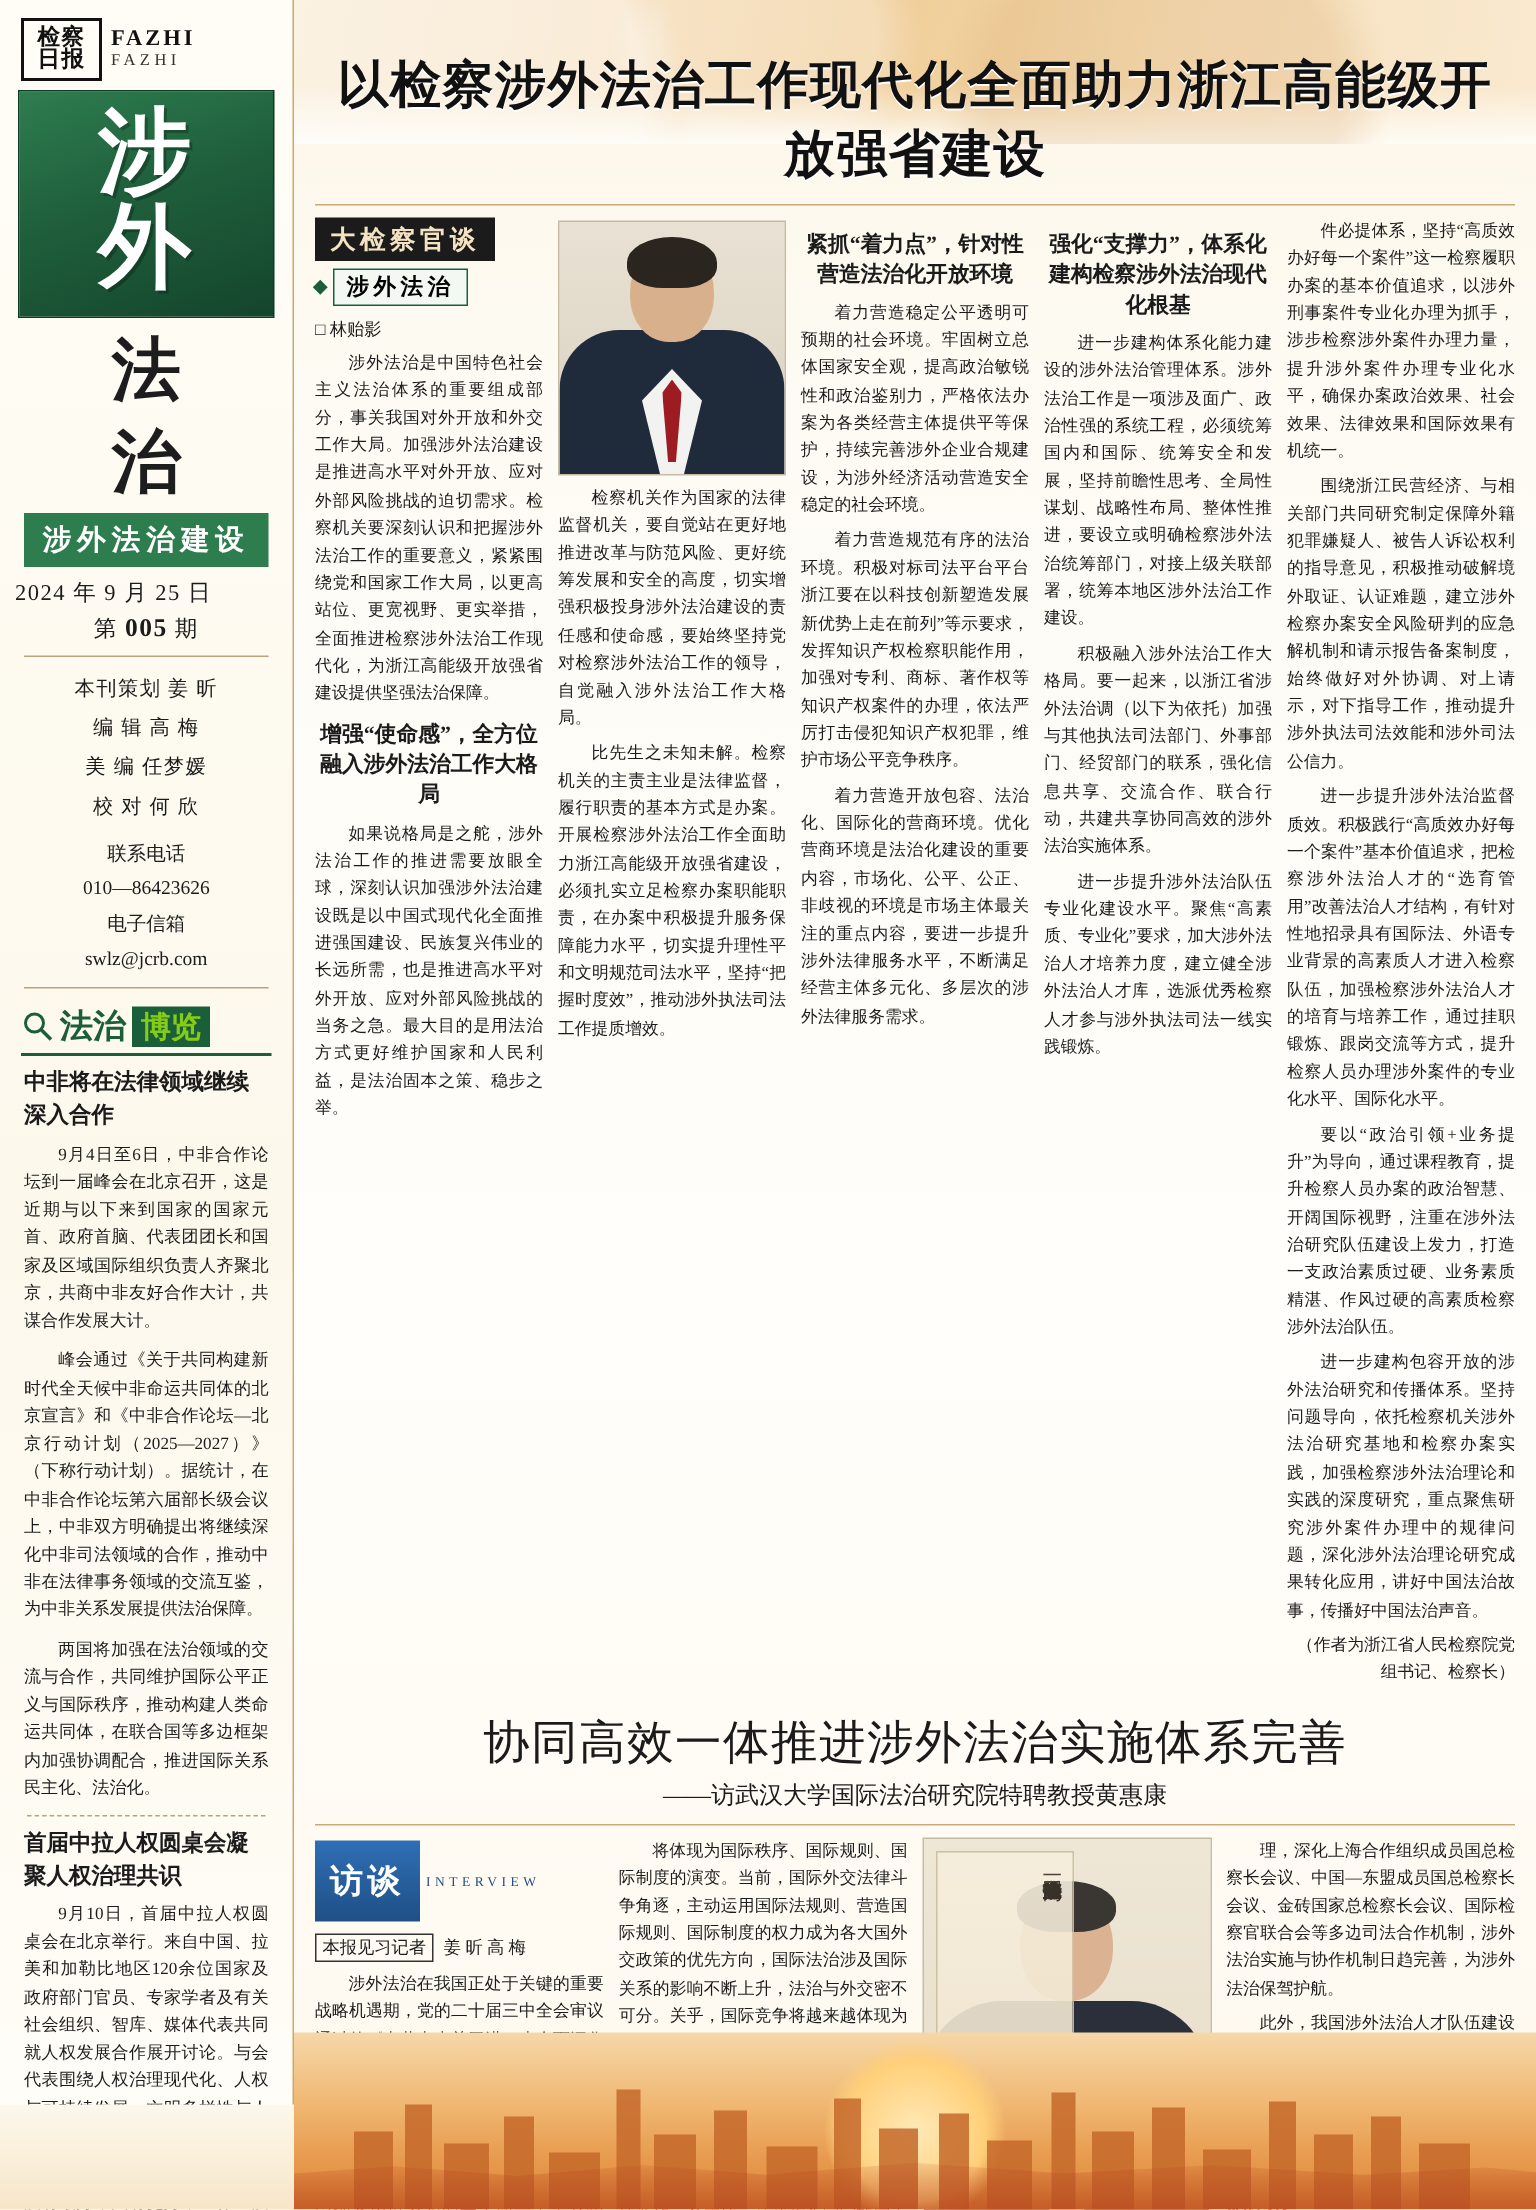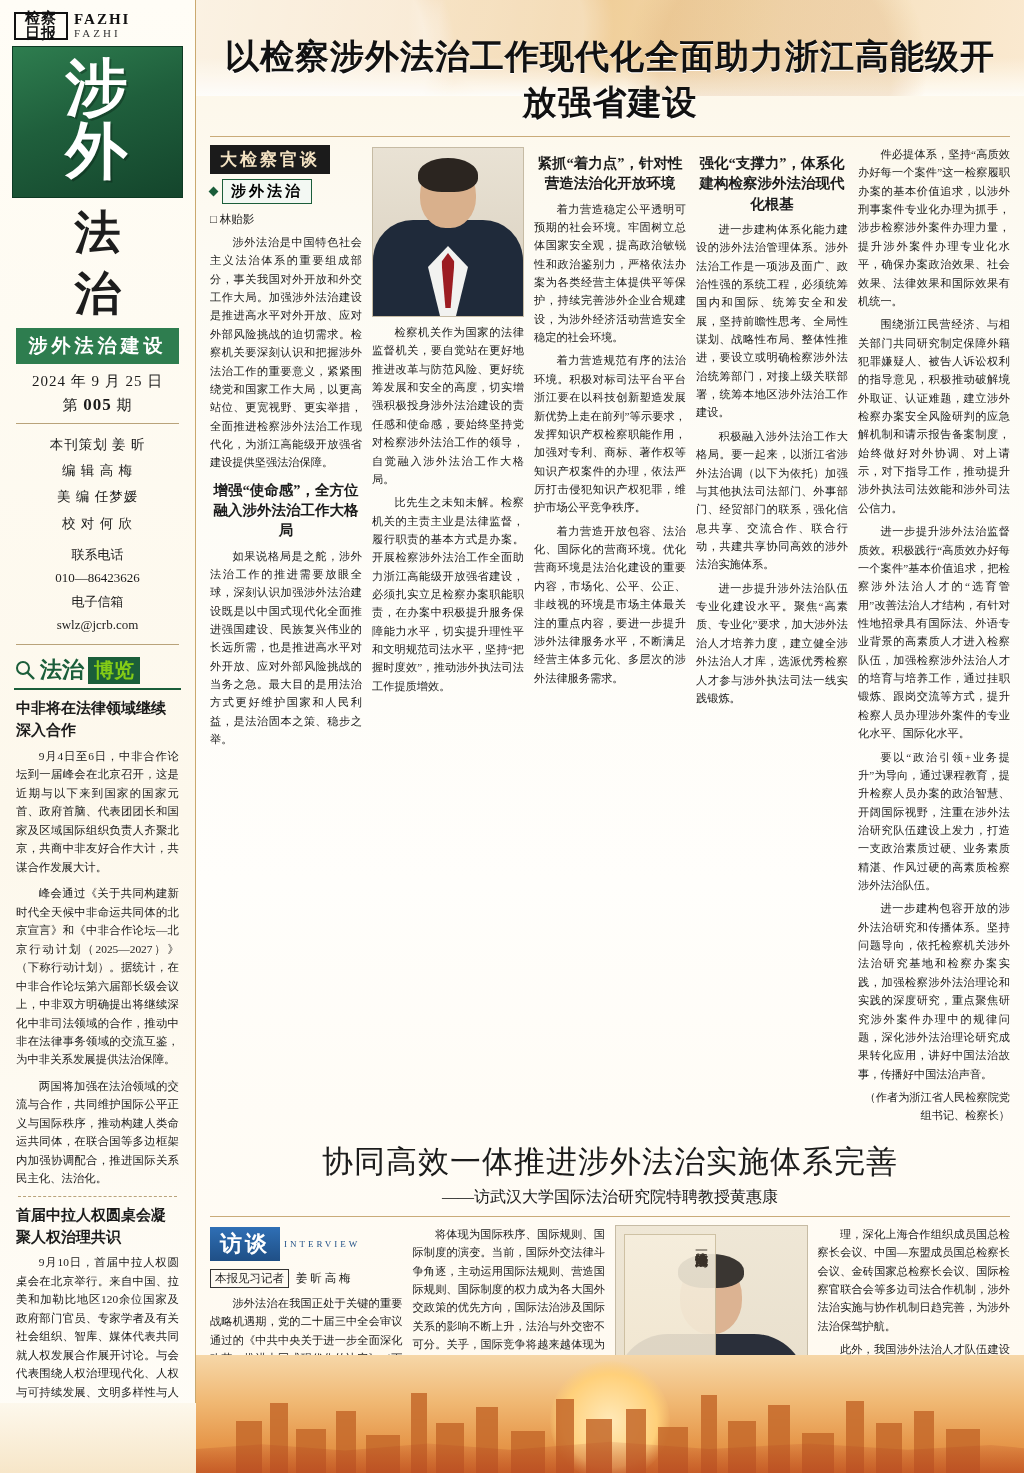--- a/index.html
+++ b/index.html
@@ -33,21 +33,21 @@
   }
   
   .masthead {
     position:absolute; left:0; top:0; width:196px; height:1473px;
     border-right:1px solid #caa96f;
     background:linear-gradient(180deg,#fffdf6,#fdf8ec 55%, #fffdf8);
     padding:8px 10px;
   }
   .logo-row { display:flex; align-items:center; gap:6px; margin:4px 0 6px 4px;}
   .logo-mark {
-    width:54px; height:28px; border:2px solid #111; display:flex; flex-direction:column;
+    width:54px; height:42px; border:2px solid #111; display:flex; flex-direction:column;
     align-items:center; justify-content:center; line-height:1; font-weight:bold;
     font-size:15px; letter-spacing:1px; color:#111;
   }
   .logo-mark span{ display:block; }
   .logo-text { line-height:1.05; }
   .logo-text .en1 { font-size:15px; letter-spacing:2px; font-weight:bold; color:#111;}
   .logo-text .en2 { font-size:11px; letter-spacing:3px; color:#333;}
   .big-title-box {
     margin:4px 2px 0 2px;
     background:linear-gradient(160deg,#2e7d4f 0%, #1f5f3c 45%, #14452c 100%);
@@ -61,21 +61,21 @@
     text-shadow:2px 2px 0 rgba(0,0,0,.25);
   }
   .sub-title {
     text-align:center; font-size:46px; font-weight:bold; line-height:1.1;
     color:#1d1d1d; margin:10px 0 4px;
   }
   .green-band {
     margin:8px 6px 0; background:#2e7d4f; color:#fff; text-align:center;
     font-size:19px; letter-spacing:4px; padding:5px 0; font-weight:bold;
   }
-  .date-line{ text-align:center; font-size:15px; margin-top:8px; letter-spacing:1px;}
+  .date-line{ font-size:15px; margin-top:8px; letter-spacing:1px;}
   .issue-line{ text-align:center; font-size:15px; margin-top:4px; letter-spacing:1px;}
   .issue-line b{ font-size:17px; }
   .rule { border-top:1px solid #b9a37a; margin:8px 6px; }
   .staff { font-size:13.5px; line-height:1.95; text-align:center; letter-spacing:1px;}
   .contact { font-size:13px; line-height:1.8; text-align:center; margin-top:6px;}
   
   .lawbox { margin:10px 4px 0; }
   .lawbox-head { display:flex; align-items:center; gap:4px; border-bottom:2px solid #1b5e3a; padding-bottom:3px;}
   .mag-icon { width:22px; height:22px; }
   .lawbox-head .t1 { font-size:22px; font-weight:bold; color:#1b5e3a;}
@@ -139,21 +139,21 @@
   
   .headline2 {
     font-size:31px; font-weight:normal; text-align:center; margin:16px 0 4px; letter-spacing:1px;
   }
   .subhead2 { font-size:16px; text-align:center; margin:0 0 8px; }
   .interview-tag {
     display:flex; align-items:center; gap:4px; margin:2px 0 8px;
   }
   .it-box {
     background:linear-gradient(180deg,#2f6fb5,#1f4f86); color:#fff; font-size:22px; font-weight:bold;
-    padding:2px 10px; letter-spacing:3px;
+    padding:12px 10px; letter-spacing:3px;
   }
   .it-en { font-size:9px; letter-spacing:3px; color:#1f4f86; }
   .boxed-label {
     display:inline-block; border:1px solid #333; padding:1px 4px; font-size:11.5px; margin-right:4px;
   }
   .photo-calli {
     width:100%; height:250px; border:1px solid #c6bba4; margin:0 0 6px;
     background:linear-gradient(180deg,#efe7d6,#e4dac6);
     position:relative; overflow:hidden;
   }

